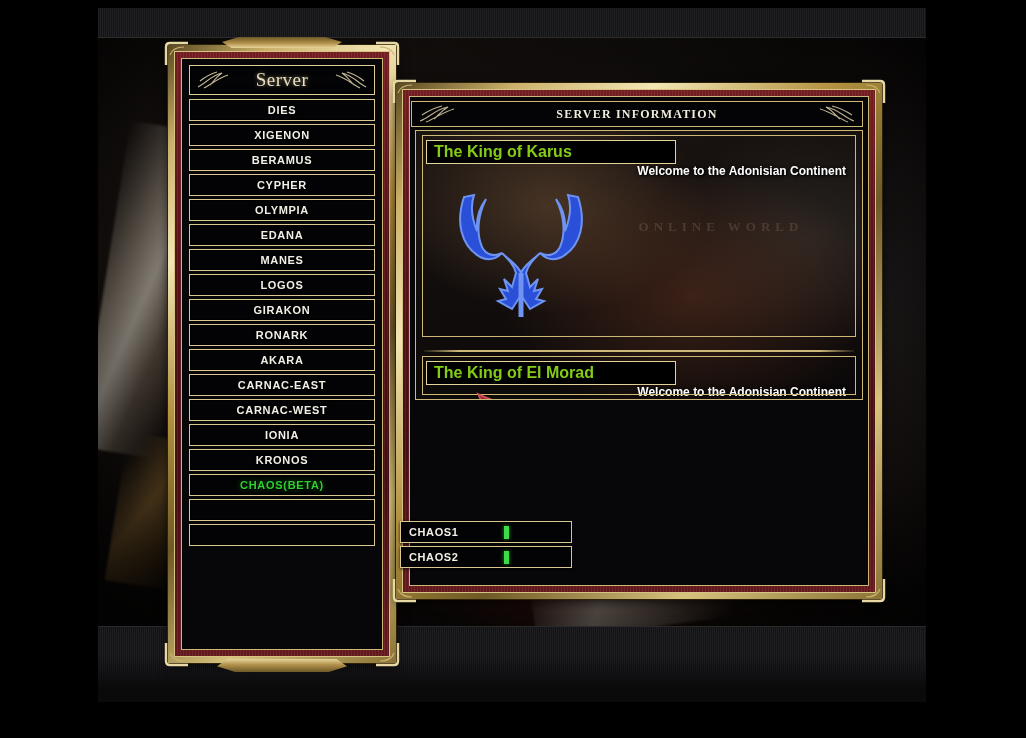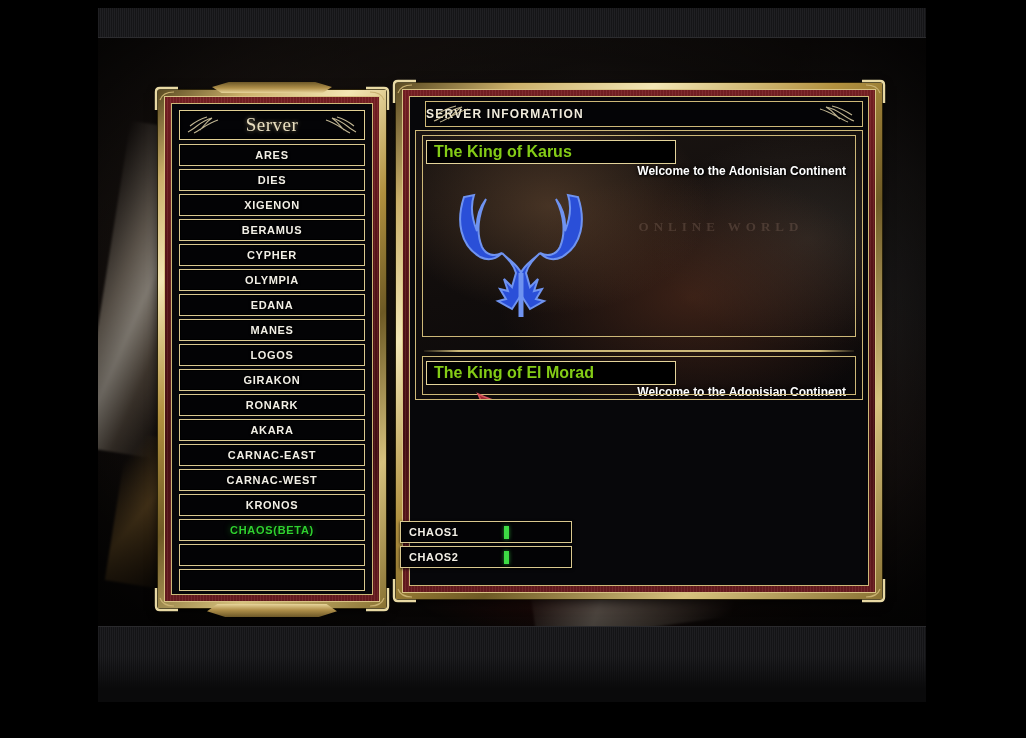--- a/index.html
+++ b/index.html
@@ -140,21 +140,21 @@
     box-shadow: 0 1px 3px rgba(0,0,0,0.8);
   }
   .frame-top-tab{
     position:absolute; left:50%; transform:translateX(-50%);
     top:-8px; width:120px; height:11px; z-index:9;
     background: linear-gradient(180deg,#6d5828 0%, #b0904a 55%, #e7d49a 100%);
     clip-path: polygon(14% 0%, 86% 0%, 100% 45%, 92% 100%, 8% 100%, 0% 45%);
   }
 
   
-  #server-panel { left: 158px; top: 45px; width: 228px; height: 518px; margin-top: 45px; }
+  #server-panel { left: 168px; top: 45px; width: 228px; height: 618px; }
 
   #server-list-inner { padding: 6px 7px 7px 7px; display:flex; flex-direction:column; }
 
   #server-title-box {
     position: relative;
     height: 30px;
     margin-bottom: 4px;
     background: #040406;
     border: 1px solid #e0cf93;
     box-shadow: inset 0 0 0 1px #000, inset 0 0 8px rgba(0,0,0,0.9);
@@ -213,24 +213,24 @@
     text-shadow: 0 1px 0 rgba(255,255,255,0.45);
   }
 
   
   #info-panel { left: 396px; top: 83px; width: 486px; height: 516px; }
   #info-inner { display:flex; flex-direction:column; }
 
   #info-header {
     position: relative;
     height: 26px;
-    margin: 4px 5px 3px 15px;
+    margin: 4px 5px 3px 1px;
     background:#040406;
     border:1px solid #cdb878;
-    display:flex; align-items:center; justify-content:flex-start;
+    display:flex; align-items:center; justify-content:center;font-family:Liberation Serif, serif;
   }
   #info-header-text {
     font-size: 12px; font-weight:bold; letter-spacing:1.2px;
     color:#f0ebdc; text-shadow:1px 1px 0 #000;
   }
 
   #info-body {
     position: relative;
     flex:1;
     margin: 0 5px 5px 5px;
@@ -370,23 +370,20 @@
             <span id="server-title-text">Server</span>
             <span class="flourish right">
               <svg viewBox="0 0 52 22">
                   <path d="M2 18 C10 14 16 6 26 4 C20 8 18 12 14 16 M8 19 C16 15 22 9 32 6 M4 12 C9 8 14 5 21 3" fill="none" stroke="#e3d6ac" stroke-width="1.1"></path>
                 </svg>
             </span>
           </div>
 
           <div id="server-rows">
               <div class="server-row">
-                <span class="srv-label">ARES</span>
-              </div>
-              <div class="server-row">
                 <span class="srv-label">DIES</span>
               </div>
               <div class="server-row">
                 <span class="srv-label">XIGENON</span>
               </div>
               <div class="server-row">
                 <span class="srv-label">BERAMUS</span>
               </div>
               <div class="server-row">
                 <span class="srv-label">CYPHER</span>
@@ -410,20 +407,23 @@
                 <span class="srv-label">RONARK</span>
               </div>
               <div class="server-row">
                 <span class="srv-label">AKARA</span>
               </div>
               <div class="server-row">
                 <span class="srv-label">CARNAC-EAST</span>
               </div>
               <div class="server-row">
                 <span class="srv-label">CARNAC-WEST</span>
+              </div>
+              <div class="server-row">
+                <span class="srv-label">IONIA</span>
               </div>
               <div class="server-row">
                 <span class="srv-label">KRONOS</span>
               </div>
               <div class="server-row selected">
                 <span class="srv-label">CHAOS(BETA)</span>
               </div>
               <div class="server-row empty">
                 <span class="srv-label"></span>
               </div>

